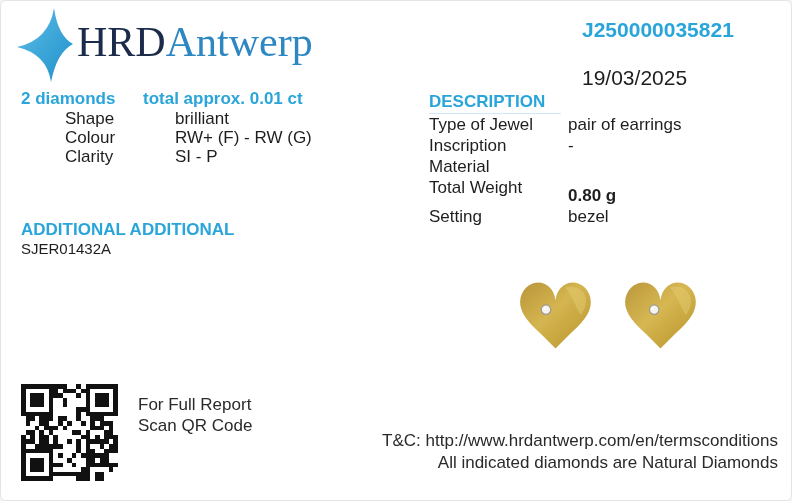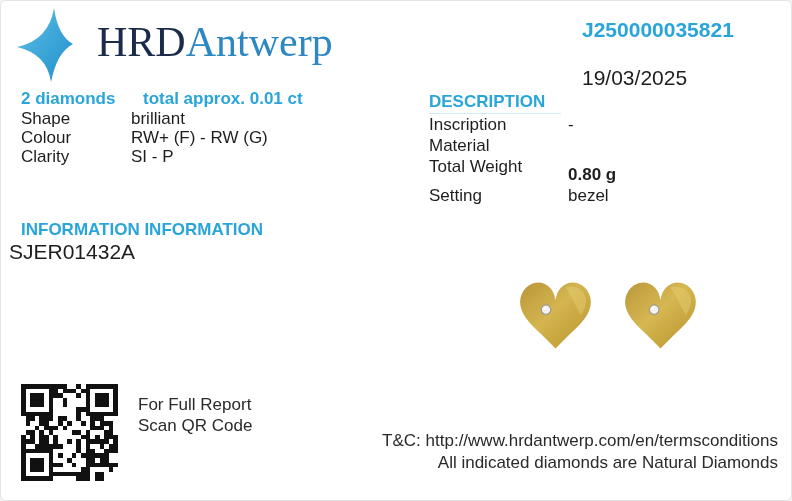--- a/index.html
+++ b/index.html
@@ -5,34 +5,34 @@
   html,body{margin:0;padding:0;background:#f3f3f3;}
   body{font-family:"Liberation Sans","DejaVu Sans",sans-serif;color:#1e1e1e;}
   .card{
     position:relative;width:792px;height:501px;background:#fff;
     border:1px solid #e4e4e4;border-radius:6px;box-sizing:border-box;overflow:hidden;
   }
   
   .logo{position:absolute;left:12px;top:4px;height:80px;display:flex;align-items:center;}
   .logo svg.star{width:62px;height:78px;display:block;}
   .logo-text{font-family:"Liberation Serif","DejaVu Serif",serif;font-size:42px;letter-spacing:0px;line-height:1;margin-left:2px;margin-top:-6px;}
-  .logo-text .hrd{color:var(--brand_navy,#1c2b4a);margin-left:20px;}
+  .logo-text .hrd{color:var(--brand_navy,#1c2b4a);}
   .logo-text .antwerp{color:var(--brand_blue,#2c87c3);}
   .report-meta{position:absolute;left:581px;top:17px;line-height:24px;}
   .report-number{font-size:21px;font-weight:bold;color:var(--accent,#24a3da);}
   .report-date{font-size:21px;color:#1e1e1e;margin-top:24px;}
   
   .summary-row{position:absolute;left:20px;top:88px;display:flex;font-size:17px;font-weight:bold;color:var(--accent,#24a3da);}
   .summary-row .count{width:122px;}
   .specs{position:absolute;left:20px;top:108px;font-size:17px;line-height:19px;}
   .spec-row{display:flex;}
-  .spec-label{width:110px;}
+  .spec-label{width:110px;margin-left:44px;}
   .spec-value.bold{font-weight:normal;}
   .addinfo-title{position:absolute;left:20px;top:219px;font-size:17px;font-weight:bold;color:var(--accent,#24a3da);}
-  .addinfo-value{position:absolute;left:8px;top:239px;font-size:21px;}
+  .addinfo-value{position:absolute;left:20px;top:239px;font-size:15px;}
   
   .desc-title{position:absolute;left:428px;top:91px;font-size:17px;font-weight:bold;color:var(--accent,#24a3da);padding-bottom:2px;}
   .desc-title:after{content:"";display:block;width:132px;height:1px;background:#cfe9f6;margin-top:1px;}
   .desc-rows{position:absolute;left:428px;top:113px;font-size:17px;line-height:21px;}
   .desc-row{display:flex;min-height:21px;}
   .desc-label{width:139px;}
   .desc-value.bold{font-weight:bold;margin-top:8px;}
   
   .jewel-photo{position:absolute;left:515px;top:277px;display:flex;gap:26px;align-items:flex-start;}
   .jewel-photo svg{display:block;}
@@ -80,25 +80,29 @@
     <div class="spec-row">
       <span class="spec-label">Colour</span>
       <span class="spec-value bold">RW+ (F) - RW (G)</span>
     </div>
     <div class="spec-row">
       <span class="spec-label">Clarity</span>
       <span class="spec-value bold">SI - P</span>
     </div>
   </div>
 
-  <div class="addinfo-title">INFORMATION INFORMATION</div>
+  <div class="addinfo-title">ADDITIONAL ADDITIONAL</div>
   <div class="addinfo-value">SJER01432A</div>
 
   <div class="desc-title">DESCRIPTION</div>
   <div class="desc-rows">
+    <div class="desc-row">
+      <span class="desc-label">Type of Jewel</span>
+      <span class="desc-value">pair of earrings</span>
+    </div>
     <div class="desc-row">
       <span class="desc-label">Inscription</span>
       <span class="desc-value">-</span>
     </div>
     <div class="desc-row">
       <span class="desc-label">Material</span>
       <span class="desc-value"></span>
     </div>
     <div class="desc-row">
       <span class="desc-label">Total Weight</span>

